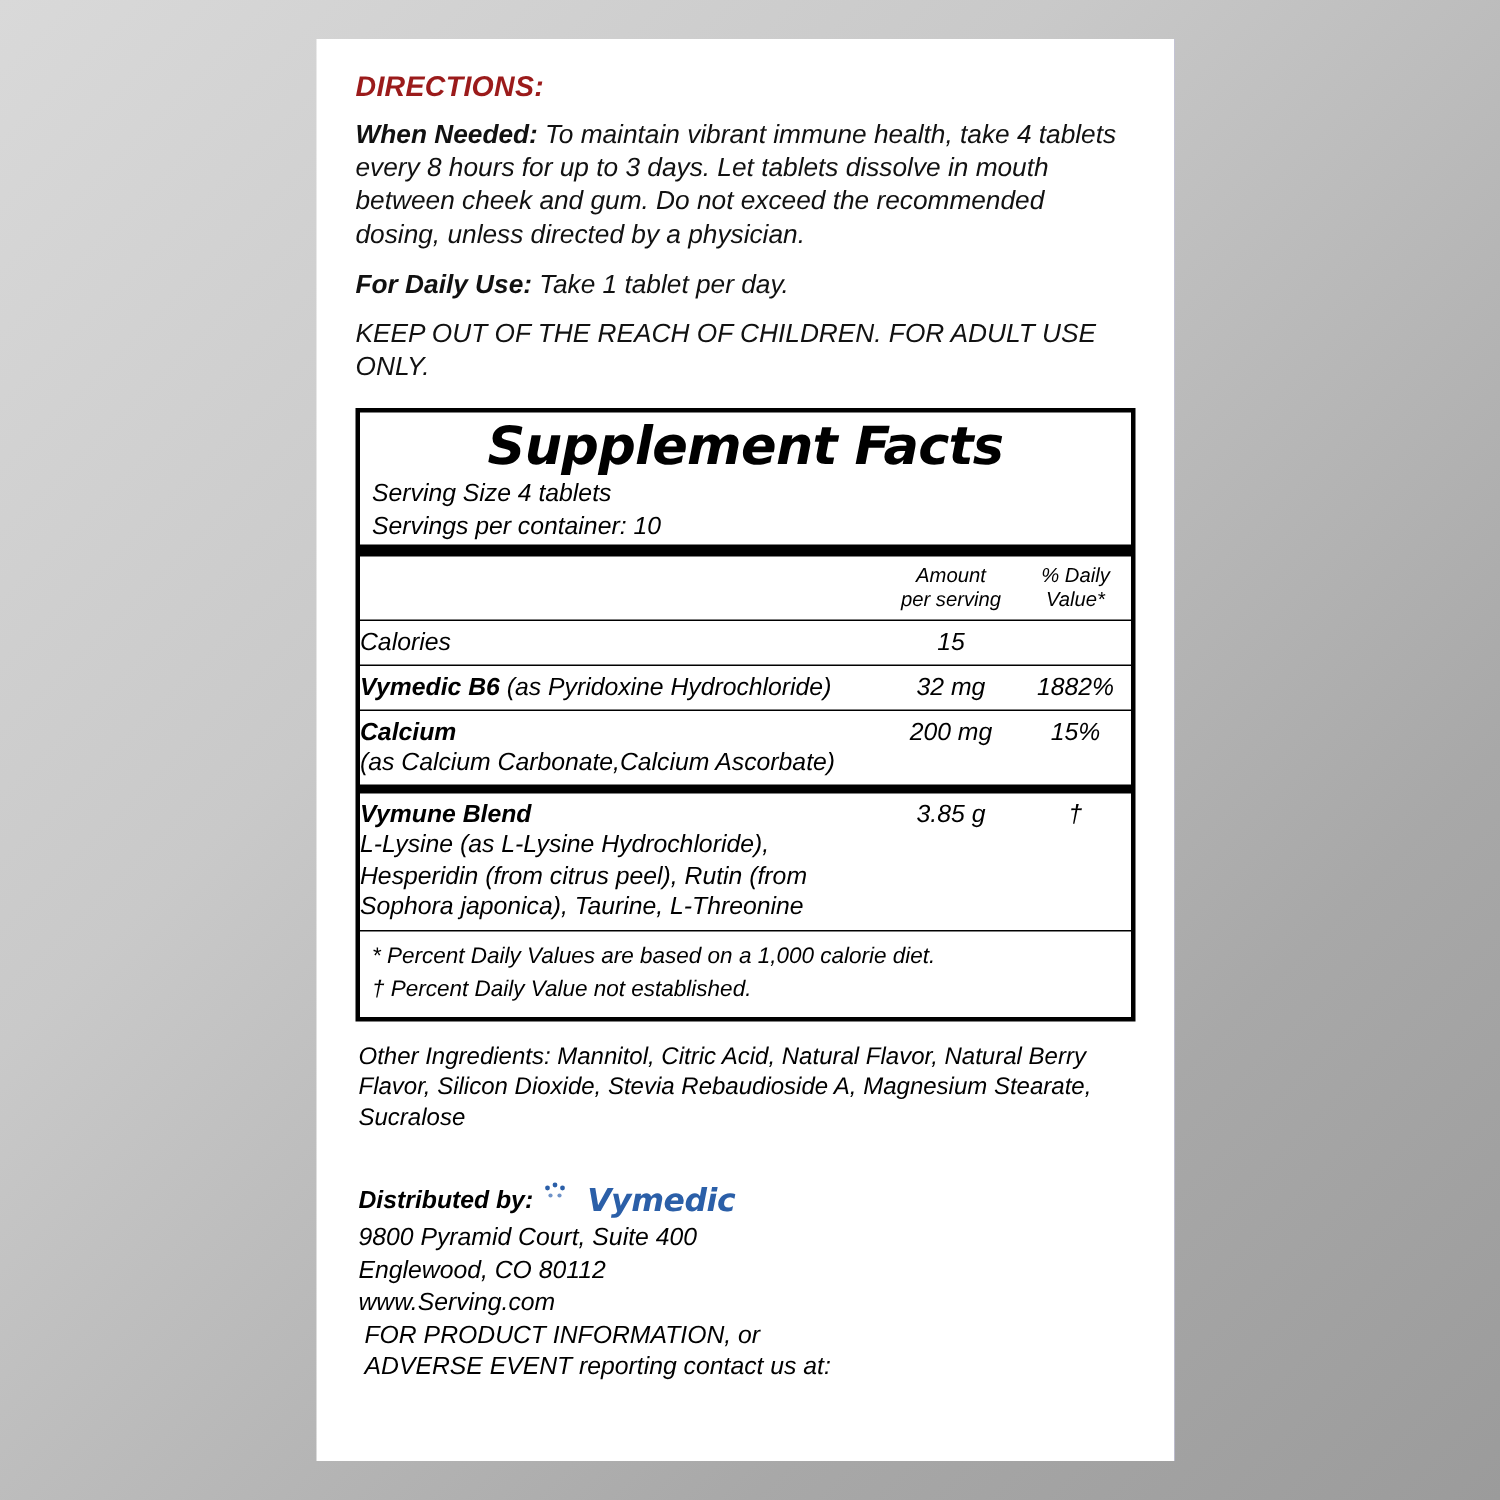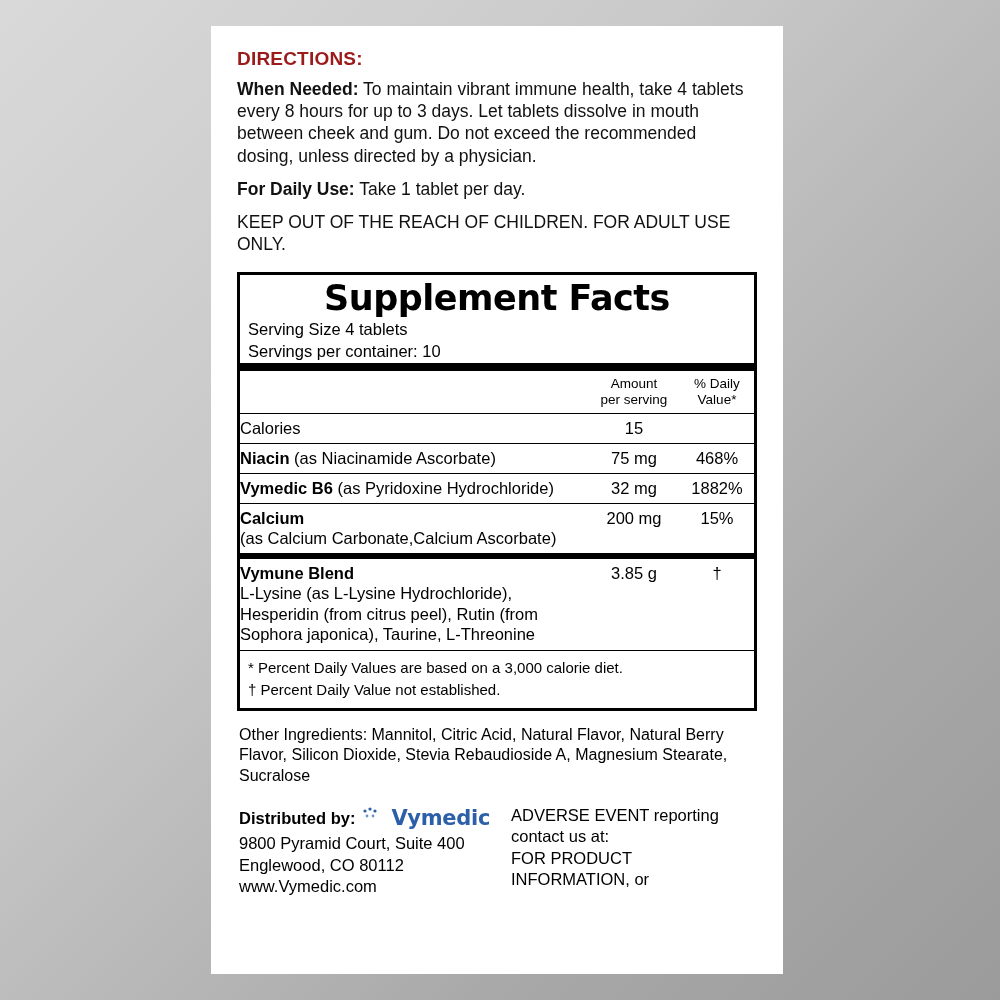--- a/index.html
+++ b/index.html
@@ -10,20 +10,21 @@
     width: 1000px;
     height: 1000px;
     font-family: "Liberation Sans", sans-serif;
     background: linear-gradient(135deg, #d9d9d9 0%, #c9c9c9 35%, #a8a8a8 75%, #9b9b9b 100%);
     overflow: hidden;
   }
   #stage {
     position: relative;
     width: 1000px;
     height: 716px;
+    font-style: italic;
   }
   .label-panel {
     position: absolute;
     left: 211px;
     top: 26px;
     width: 572px;
     height: 948px;
     background: #ffffff;
     box-sizing: border-box;
     padding: 22px 26px 10px 26px;
@@ -130,24 +131,25 @@
 
   .other-ing {
     font-size: 16px;
     line-height: 1.3;
     margin: 14px 0 0 0;
     padding: 0 2px;
   }
 
   .footer {
     display: flex;
-    margin-top: 18px;
+    margin-top: 30px;
     padding: 0 2px;
     font-size: 16.5px;
     line-height: 1.3;
+    flex-direction: column;
   }
   .footer-left { width: 268px; }
   .footer-right { flex: 1; padding-left: 4px; }
   .dist-line {
     display: flex;
     align-items: center;
     gap: 6px;
     margin-bottom: 1px;
   }
   .dist-label { font-weight: bold; }
@@ -207,27 +209,20 @@
 
           <tr class="row-border">
             <td class="c-name">
               <span class="nutrient-sub">Calories</span>
             </td>
             <td class="c-amt">15</td>
             <td class="c-dv"></td>
           </tr>
 
 
-          <tr class="row-border">
-            <td class="c-name">
-              <span class="nutrient-name">Niacin</span><span class="nutrient-sub"> (as Niacinamide Ascorbate)</span>
-            </td>
-            <td class="c-amt">75 mg</td>
-            <td class="c-dv">468%</td>
-          </tr>
 
           <tr class="row-border">
             <td class="c-name">
               <span class="nutrient-name">Vymedic B6</span><span class="nutrient-sub"> (as Pyridoxine Hydrochloride)</span>
             </td>
             <td class="c-amt">32 mg</td>
             <td class="c-dv">1882%</td>
           </tr>
 
           <tr class="row-border">
@@ -244,21 +239,21 @@
               <span class="nutrient-name">Vymune Blend</span>
               <span class="sub-line">L-Lysine (as L-Lysine Hydrochloride), Hesperidin (from citrus peel), Rutin (from Sophora japonica), Taurine, L-Threonine</span>
             </td>
             <td class="c-amt">3.85 g</td>
             <td class="c-dv">†</td>
           </tr>
         </tbody>
       </table>
 
       <div class="footnotes">
-        <div>* Percent Daily Values are based on a 3,000 calorie diet.</div>
+        <div>* Percent Daily Values are based on a 1,000 calorie diet.</div>
         <div>† Percent Daily Value not established.</div>
       </div>
     </div>
 
     <p class="other-ing">Other Ingredients: Mannitol, Citric Acid, Natural Flavor, Natural Berry Flavor, Silicon Dioxide, Stevia Rebaudioside A, Magnesium Stearate, Sucralose</p>
 
     <div class="footer">
       <div class="footer-left">
         <div class="dist-line">
           <span class="dist-label">Distributed by:</span>
@@ -270,22 +265,22 @@
                 <circle cx="14" cy="5" r="1.6" fill="#2b5fa8"></circle>
                 <circle cx="6" cy="10" r="1.4" fill="#6f93c8"></circle>
                 <circle cx="12" cy="10" r="1.4" fill="#6f93c8"></circle>
               </svg>
             </span>
             <span class="brand-word">Vymedic</span>
           </span>
         </div>
         <div>9800 Pyramid Court, Suite 400</div>
         <div>Englewood, CO 80112</div>
-        <div>www.Vymedic.com</div>
+        <div>www.Serving.com</div>
       </div>
       <div class="footer-right">
+        <div>FOR PRODUCT INFORMATION, or</div>
         <div>ADVERSE EVENT reporting contact us at:</div>
-        <div>FOR PRODUCT INFORMATION, or</div>
       </div>
     </div>
 
   </div>
 </div>
 
 </body></html>

